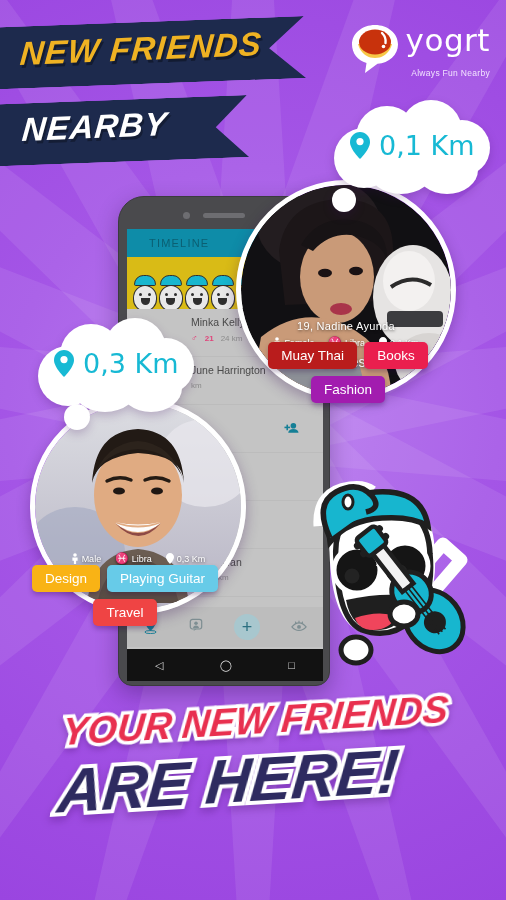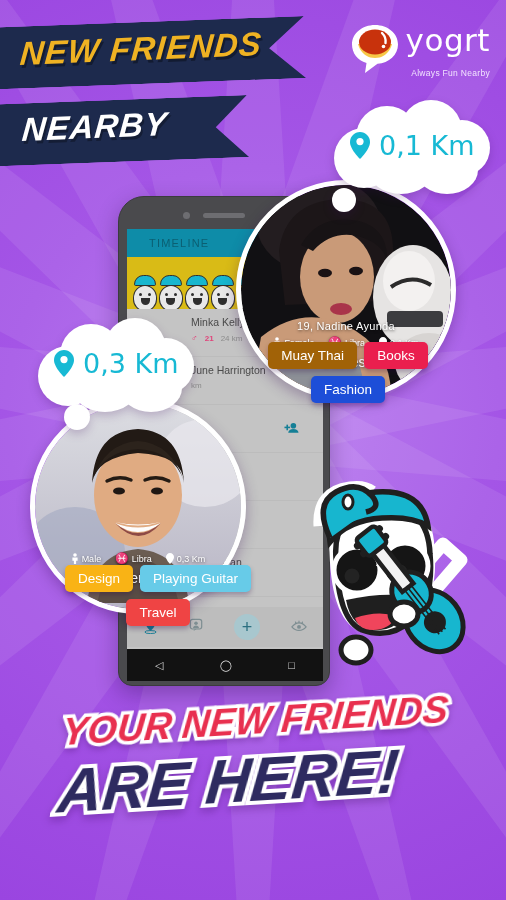--- a/index.html
+++ b/index.html
@@ -341,23 +341,23 @@
           <svg width="8" height="11" viewBox="0 0 8 11" fill="#fff">
             <path d="M4 0C1.8 0 0 1.8 0 4c0 3 4 7 4 7s4-4 4-7c0-2.2-1.8-4-4-4z"></path>
           </svg>
           <span>0,1 Km</span>
         </span>
       </div>
       <div class="pinterest">Interest</div>
     </div>
   </div>
   <div class="tags" style="left:252px; top:342px; width:192px;">
-    <div class="tag" style="background:#a16207">Muay Thai</div>
+    <div class="tag" style="background:#b91c1c">Muay Thai</div>
     <div class="tag" style="background:#ea1f4e">Books</div>
-    <div class="tag" style="background:#1d4ed8">Fashion</div>
+    <div class="tag" style="background:#a21caf">Fashion</div>
   </div>
 
   <div class="cloud" style="left:316px; top:100px; width:178px; height:100px;">
     <div class="puff" style="left:18px; top:28px; width:60px; height:60px;"></div>
     <div class="puff" style="left:40px; top:6px; width:62px; height:62px;"></div>
     <div class="puff" style="left:84px; top:0px; width:62px; height:62px;"></div>
     <div class="puff" style="left:118px; top:20px; width:56px; height:56px;"></div>
     <div class="puff" style="left:100px; top:46px; width:62px; height:48px;"></div>
     <div class="puff" style="left:52px; top:44px; width:66px; height:50px;"></div>
     <div class="puff" style="left:16px; top:88px; width:24px; height:24px;"></div>
@@ -419,21 +419,21 @@
         <span>
           <svg width="8" height="11" viewBox="0 0 8 11" fill="#fff">
             <path d="M4 0C1.8 0 0 1.8 0 4c0 3 4 7 4 7s4-4 4-7c0-2.2-1.8-4-4-4z"></path>
           </svg>
           <span>0,3 Km</span>
         </span>
       </div>
       <div class="pinterest">Interest</div>
     </div>
   </div>
-  <div class="tags" style="left:56px; top:565px; width:204px;">
+  <div class="tags" style="left:23px; top:565px; width:204px;">
     <div class="tag" style="background:#f9b315">Design</div>
     <div class="tag" style="background:#67cbe8">Playing Guitar</div>
     <div class="tag" style="background:#ef4444">Travel</div>
   </div>
 
   <div class="cloud" style="left:20px; top:318px; width:178px; height:100px;">
     <div class="puff" style="left:18px; top:28px; width:60px; height:60px;"></div>
     <div class="puff" style="left:40px; top:6px; width:62px; height:62px;"></div>
     <div class="puff" style="left:84px; top:0px; width:62px; height:62px;"></div>
     <div class="puff" style="left:118px; top:20px; width:56px; height:56px;"></div>

